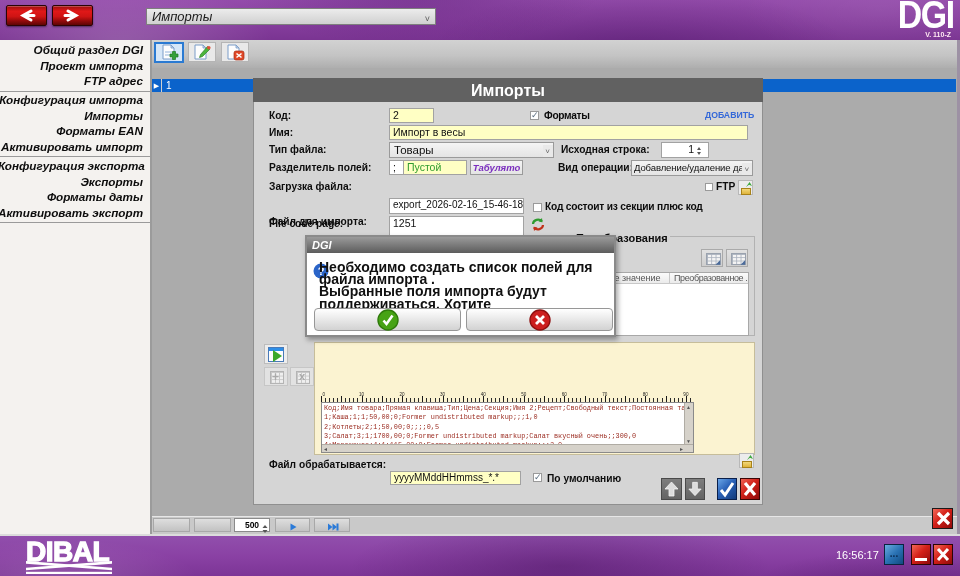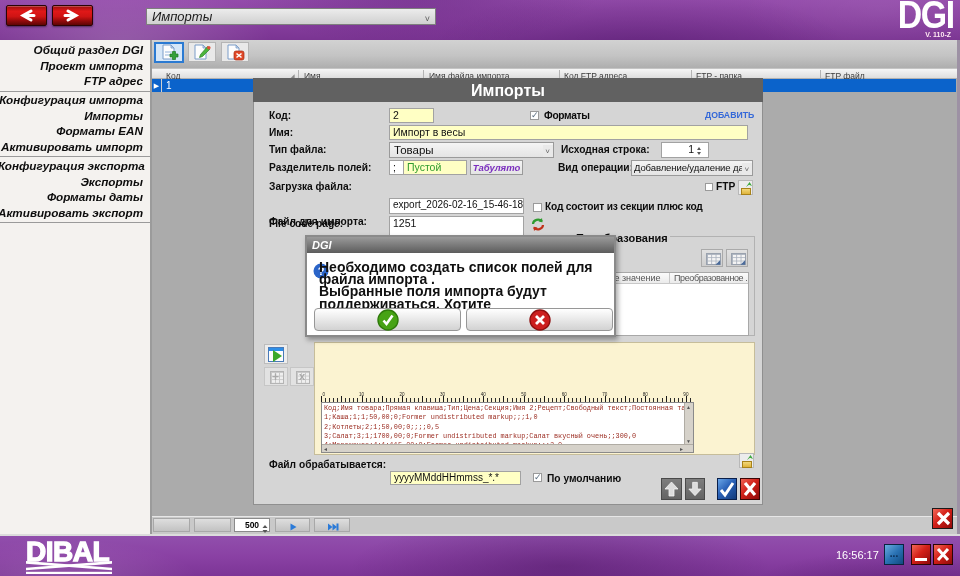--- a/index.html
+++ b/index.html
@@ -156,34 +156,20 @@
   <path d="M14 2 L14 5 L17 5 Z" fill="#c8d8ec" stroke="#7a9cc8" stroke-width="0.8"></path>
   <path d="M18.5 3.5 L21 6 L13.5 13.5 L10.5 14.5 L11.5 11.5 Z" fill="#4cb43c" stroke="#2e8424" stroke-width="0.7"></path>
   <circle cx="19.8" cy="4.7" r="1.8" fill="#e05038"></circle>
 </svg></div>
 <div class="tbtn ab" style="left:221px;"><svg width="26" height="18" viewBox="0 0 26 18">
   <path d="M6 2 L14 2 L17 5 L17 16 L6 16 Z" fill="#fdfdfd" stroke="#7a9cc8" stroke-width="1"></path>
   <path d="M14 2 L14 5 L17 5 Z" fill="#c8d8ec" stroke="#7a9cc8" stroke-width="0.8"></path>
   <rect x="12" y="8" width="10" height="9" rx="2" fill="#e04828" stroke="#a82c14" stroke-width="0.7"></rect>
   <path d="M14.5 10.5 L19.5 14.5 M19.5 10.5 L14.5 14.5" stroke="#fff" stroke-width="1.6"></path>
 </svg></div>
-<div id="grid-hdr" class="ab">
-  <span class="hlbl" style="left:14px;">Код</span>
-  <span class="hlbl" style="left:138px; font-size:6px; color:#8a8a8a; top:3px;">◢</span>
-  <span class="hsep" style="left:146px;"></span>
-  <span class="hlbl" style="left:152px;">Имя</span>
-  <span class="hsep" style="left:271px;"></span>
-  <span class="hlbl" style="left:277px;">Имя файла импорта</span>
-  <span class="hsep" style="left:407px;"></span>
-  <span class="hlbl" style="left:412px;">Код FTP адреса</span>
-  <span class="hsep" style="left:539px;"></span>
-  <span class="hlbl" style="left:544px;">FTP - папка</span>
-  <span class="hsep" style="left:668px;"></span>
-  <span class="hlbl" style="left:673px;">FTP файл</span>
-</div>
 <div id="bluerow" class="ab">
       <span style="position:absolute;left:14px;top:1px;font-size:10px;color:#fff;">1</span>
     </div>
 <div id="rowmark" class="ab">▶</div>
 <div id="pagebar" class="ab"></div>
 <div class="pbtn ab" style="left:153px; width:37px;"></div>
 <div class="pbtn ab" style="left:194px; width:37px;"></div>
 <div class="pbtn ab" style="left:234px; width:36px; background:#fff; border:1px solid #8a8a8a; font-size:8.5px; font-weight:bold; text-align:center; line-height:12px;">500</div>
 <div class="ab" style="left:262px; top:520px; width:6px; height:10px;">
   <svg width="6" height="10" viewBox="0 0 6 10">

